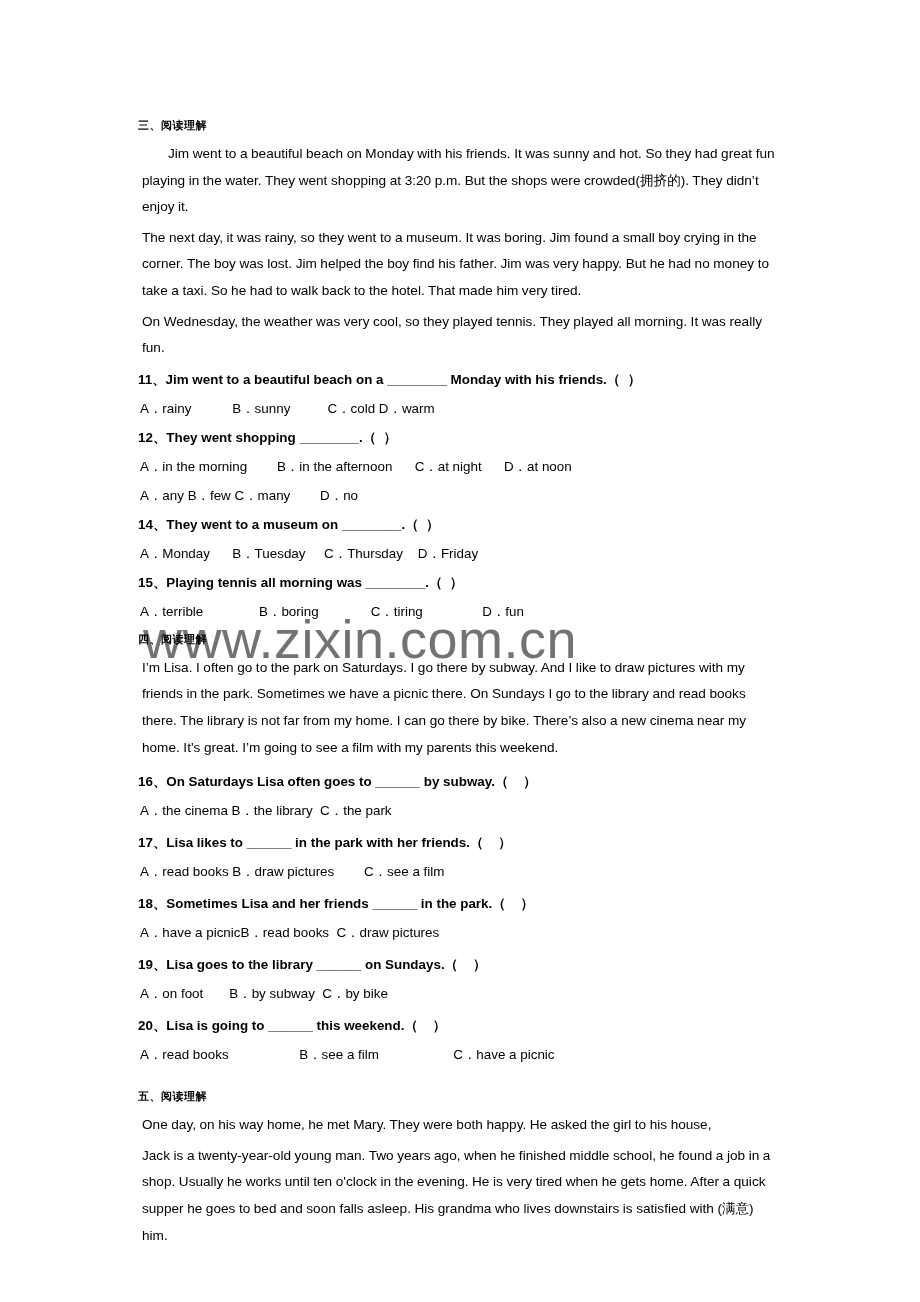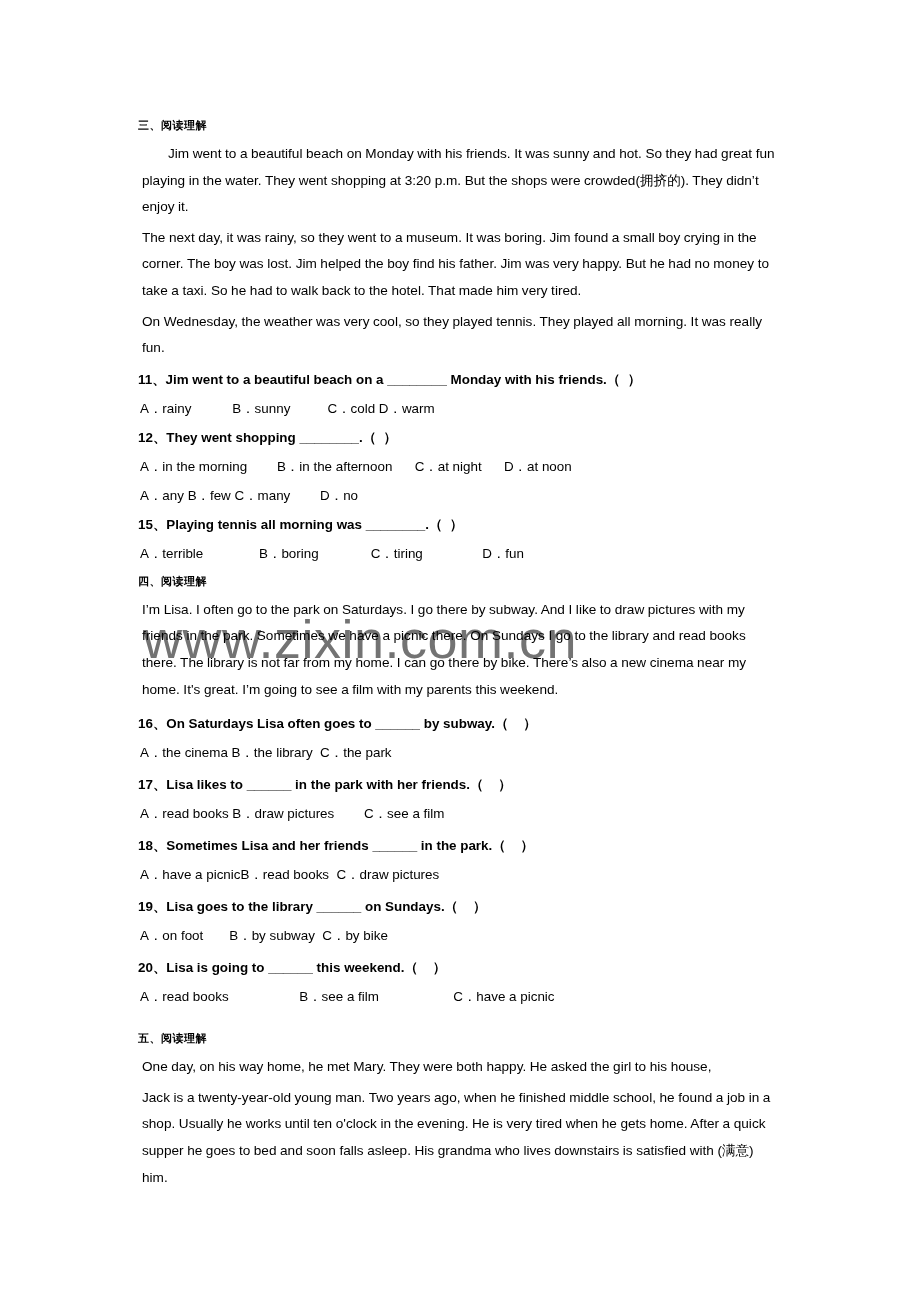--- a/index.html
+++ b/index.html
@@ -107,20 +107,24 @@
 
       <div class="q-group">
         <div class="qline">12、They went shopping ________.（  ）</div>
         <div class="optline">A．in the morning        B．in the afternoon      C．at night      D．at noon</div>
       </div>
 
       <div class="q-group">
         <div class="optline">A．any B．few C．many        D．no</div>
       </div>
 
+      <div class="q-group">
+        <div class="qline">14、They went to a museum on ________.（  ）</div>
+        <div class="optline">A．Monday      B．Tuesday     C．Thursday    D．Friday</div>
+      </div>
 
       <div class="q-group">
         <div class="qline">15、Playing tennis all morning was ________.（  ）</div>
         <div class="optline">A．terrible               B．boring              C．tiring                D．fun</div>
       </div>
     </div>
 
     <div class="section">
       <div class="section-heading sec4-head">四、阅读理解</div>
 

